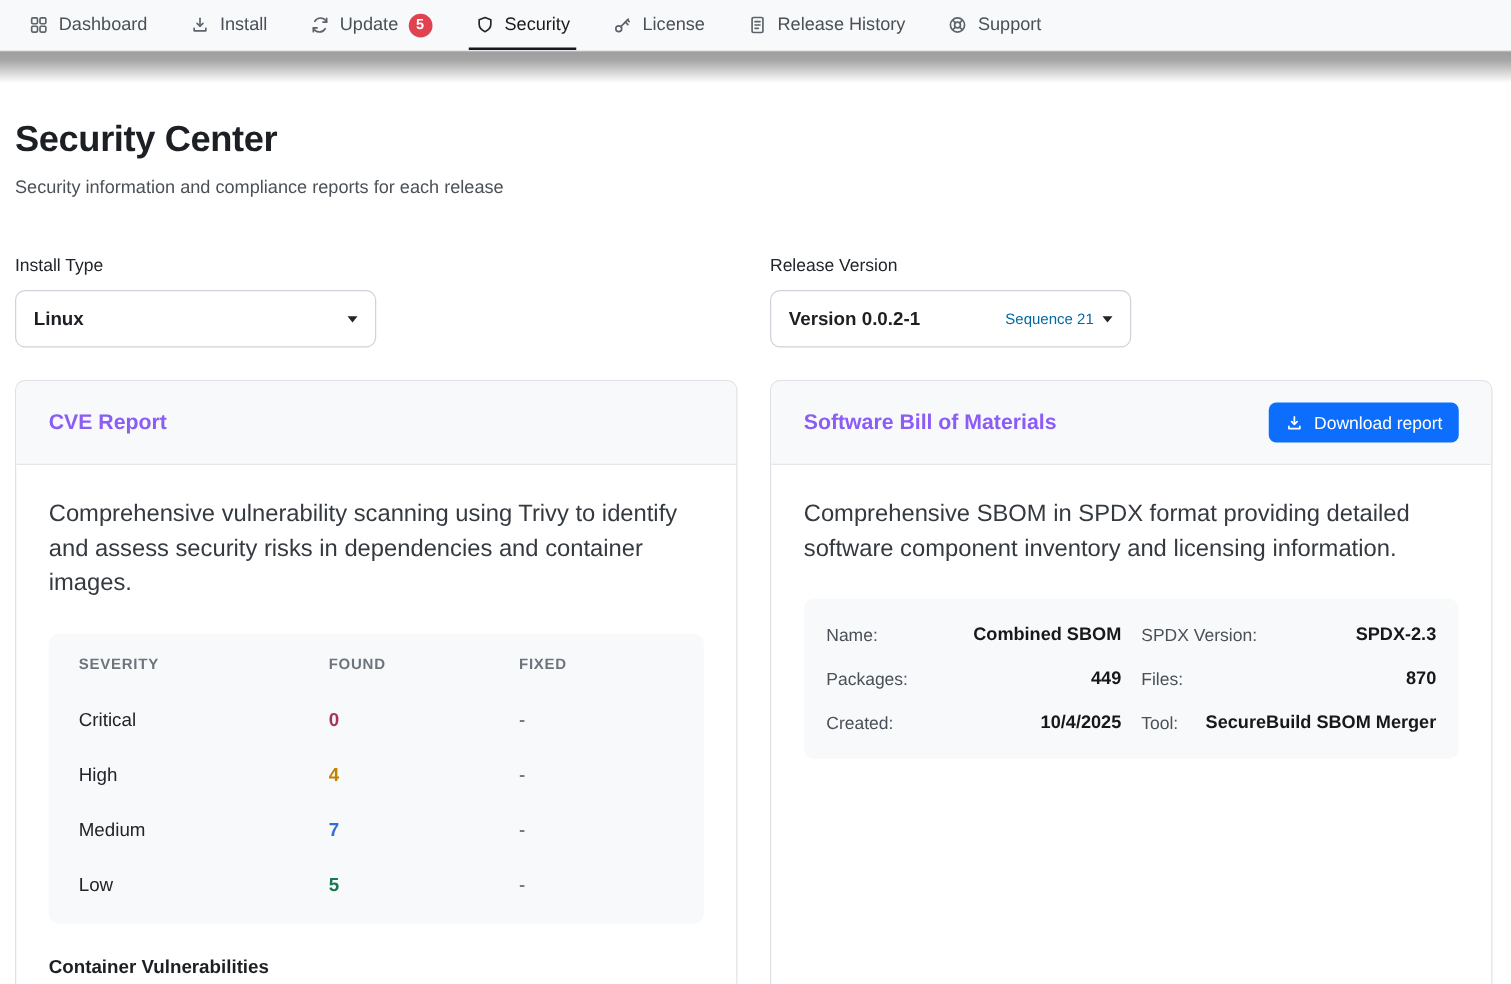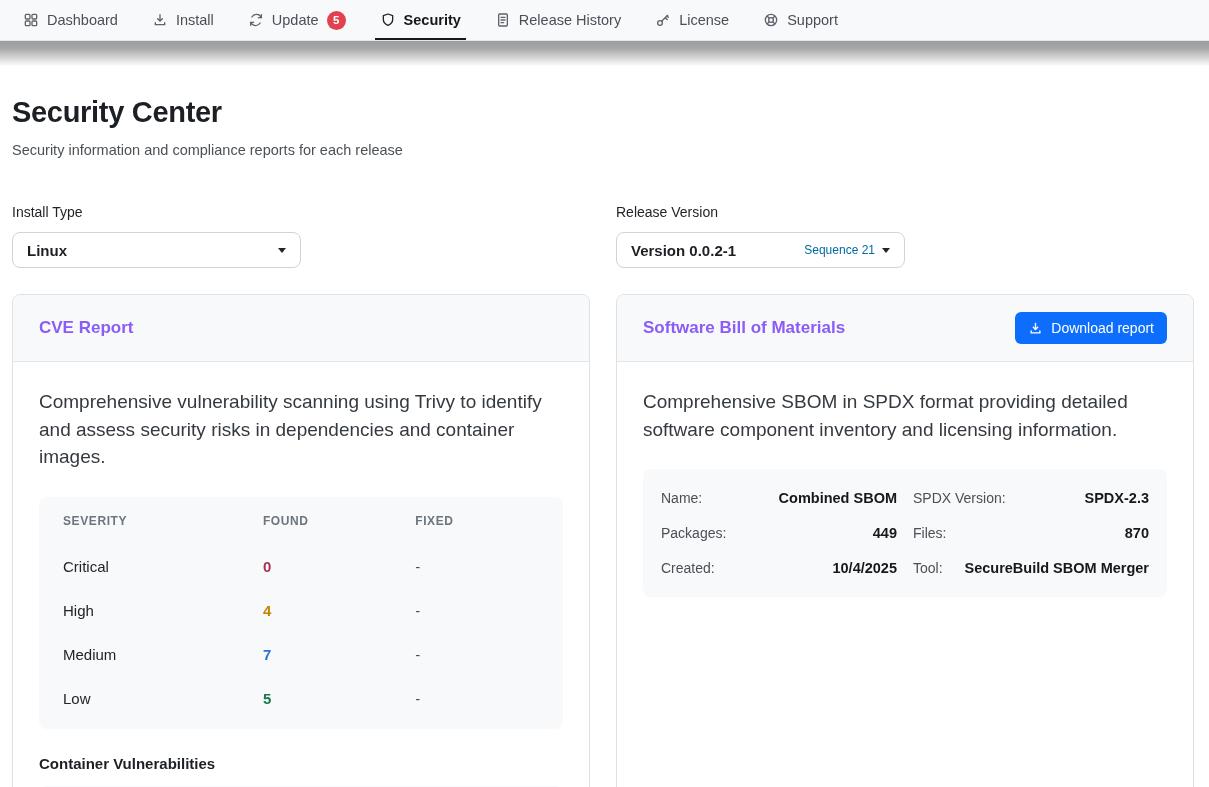--- a/index.html
+++ b/index.html
@@ -13,21 +13,21 @@
   .topnav {
     height:41px; background:#f8f9fa; border-bottom:1px solid #e4e7ea;
     display:flex; align-items:stretch; padding:0 6px;
   }
   .nav-item {
     display:flex; align-items:center; gap:8px; padding:0 13px; margin:0 4px;
     font-size:14.5px; color:#495057; font-weight:500; cursor:pointer; position:relative;
     white-space:nowrap;
   }
   .nav-item .nicon { display:flex; align-items:center; color:#5c636a; }
-  .nav-item.active { color:#16181b; font-weight:700; }
+  .nav-item.active { color:#16181b; font-weight:400; }
   .nav-item.active .nicon { color:#212529; }
   .nav-item.active::after {
     content:""; position:absolute; left:8px; right:8px; bottom:0; height:2px; background:#16181b;
   }
   .count-badge {
     background:#e04250; color:#fff; font-size:11.5px; font-weight:700;
     min-width:19px; height:19px; border-radius:10px; display:inline-flex;
     align-items:center; justify-content:center; padding:0 5px;
   }
 
@@ -39,21 +39,21 @@
 
   
   .content { padding:30px 15px 0 12px; }
   .page-title { font-size:29px; font-weight:700; letter-spacing:-0.3px; color:#1c1f23; }
   .page-subtitle { margin-top:13px; font-size:14.5px; color:#4b5157; }
 
   
   .filters { display:grid; grid-template-columns:1fr 1fr; column-gap:26px; margin-top:46px; }
   .filter-label { font-size:14px; font-weight:500; color:#212529; margin-bottom:12px; }
   .select {
-    width:289px; height:36px; border:1px solid #ced4da; border-radius:8px; background:#fff;
+    width:289px; height:46px; border:1px solid #ced4da; border-radius:8px; background:#fff;
     display:flex; align-items:center; padding:0 14px; cursor:pointer;
   }
   .select .sel-value { font-size:15px; font-weight:700; color:#1c1f23; flex:1; }
   .select .sel-meta { font-size:12px; color:#0369a1; margin-right:7px; }
   .caret {
     width:0; height:0; border-left:4.5px solid transparent; border-right:4.5px solid transparent;
     border-top:5.5px solid #212529; display:inline-block;
   }
 
   
@@ -146,36 +146,36 @@
     <span class="nicon">
       <svg width="16" height="16" viewBox="0 0 24 24" fill="none" stroke="currentColor" stroke-width="2" stroke-linejoin="round">
           <path d="M12 3l7 2.6v5.6c0 4.8-4.4 7.7-7 8.8-2.6-1.1-7-4-7-8.8V5.6L12 3z"></path>
         </svg>
     </span>
     <span>Security</span>
   </div>
   <div class="nav-item">
     <span class="nicon">
       <svg width="16" height="16" viewBox="0 0 24 24" fill="none" stroke="currentColor" stroke-width="2" stroke-linecap="round" stroke-linejoin="round">
-          <rect x="5.5" y="3" width="13" height="18" rx="1.5"></rect>
-          <path d="M9 8h6M9 12h6M9 16h4"></path>
-        </svg>
-    </span>
-    <span>Release History</span>
-  </div>
-  <div class="nav-item">
-    <span class="nicon">
-      <svg width="16" height="16" viewBox="0 0 24 24" fill="none" stroke="currentColor" stroke-width="2" stroke-linecap="round" stroke-linejoin="round">
           <circle cx="7.5" cy="16.5" r="3.5"></circle>
           <path d="M10 14L19 5"></path>
           <path d="M15.5 8.5l3 3"></path>
           <path d="M18 6l2 2"></path>
         </svg>
     </span>
     <span>License</span>
+  </div>
+  <div class="nav-item">
+    <span class="nicon">
+      <svg width="16" height="16" viewBox="0 0 24 24" fill="none" stroke="currentColor" stroke-width="2" stroke-linecap="round" stroke-linejoin="round">
+          <rect x="5.5" y="3" width="13" height="18" rx="1.5"></rect>
+          <path d="M9 8h6M9 12h6M9 16h4"></path>
+        </svg>
+    </span>
+    <span>Release History</span>
   </div>
   <div class="nav-item">
     <span class="nicon">
       <svg width="16" height="16" viewBox="0 0 24 24" fill="none" stroke="currentColor" stroke-width="2">
           <circle cx="12" cy="12" r="8.5"></circle>
           <circle cx="12" cy="12" r="3.5"></circle>
           <path d="M6 6l3.5 3.5M18 6l-3.5 3.5M6 18l3.5-3.5M18 18l-3.5-3.5"></path>
         </svg>
     </span>
     <span>Support</span>

